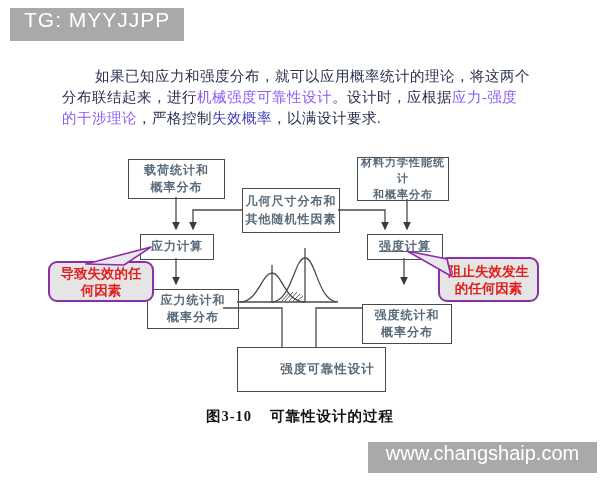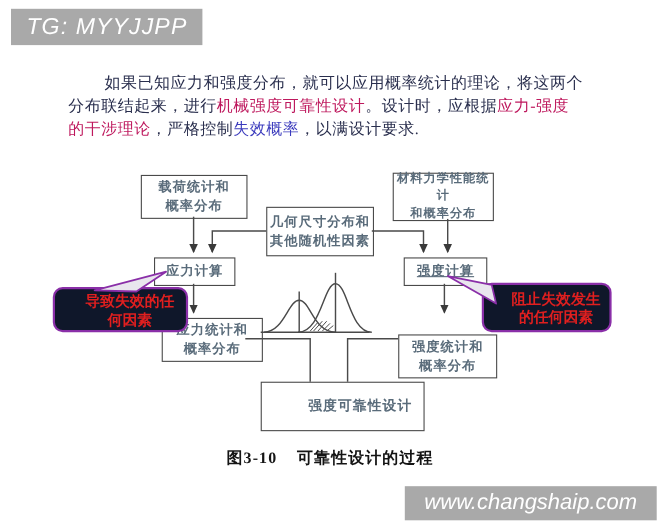--- a/index.html
+++ b/index.html
@@ -4,53 +4,53 @@
 <style>
   html,body{margin:0;padding:0;}
   body{
     width:600px;height:480px;position:relative;overflow:hidden;
     background:#ffffff;
     font-family:"Liberation Serif","DejaVu Serif",serif;
   }
   .wm{
     position:absolute;background:#a9a9a9;color:#ffffff;
     font-family:"Liberation Sans","DejaVu Sans",sans-serif;
-    display:flex;align-items:center;white-space:nowrap;font-style:italic;
+    display:flex;align-items:flex-start;white-space:nowrap;
   }
   #wm-top{left:10px;top:8px;height:33px;padding:0 14px;font-size:21px;letter-spacing:1px;}
   #wm-bottom{left:368px;top:442px;width:229px;height:31px;font-size:20px;justify-content:center;}
   #paragraph{
     position:absolute;left:62px;top:66px;width:478px;
     font-size:14.5px;line-height:21px;font-weight:400;color:#2a2f4e;
     letter-spacing:0.5px;
   }
   #paragraph .pline{white-space:nowrap;}
   #paragraph .indent{padding-left:33px;}
-  .orange{color:#be185d;}
+  .orange{color:#8b5cf6;}
   .blue{color:#3b3bbd;}
   .box{
     position:absolute;border:1.3px solid #4a4a4a;background:#ffffff;
     color:#596b7a;font-weight:700;text-align:center;
     display:flex;flex-direction:column;justify-content:center;align-items:center;
     font-size:12px;line-height:1.45;letter-spacing:1px;z-index:1;
   }
   #box-load{left:128px;top:159px;width:95px;height:38px;}
   #box-material{left:357px;top:157px;width:90px;height:42px;font-size:11px;}
   #box-geometry{left:242px;top:188px;width:96px;height:43px;}
   #box-stress-calc{left:140px;top:234px;width:72px;height:24px;}
   #box-strength-calc{left:367px;top:234px;width:74px;height:24px;text-decoration:underline;}
   #box-stress-dist{left:133px;top:289px;width:90px;height:38px;margin-left:14px;}
   #box-strength-dist{left:362px;top:304px;width:88px;height:38px;}
   #box-reliability{left:237px;top:347px;width:115px;height:43px;font-size:12.5px;padding-left:32px;}
   .callout{
-    position:absolute;border:2px solid #8a2fa8;border-radius:9px;background:#0f172a;
+    position:absolute;border:2px solid #8a2fa8;border-radius:9px;background:#e5e5e5;
     color:#e01f1f;font-weight:700;text-align:center;
     font-family:"Liberation Sans","DejaVu Sans",sans-serif;
     display:flex;flex-direction:column;justify-content:center;
-    font-size:13.5px;line-height:17px;z-index:3;padding-left:17px;
+    font-size:13.5px;line-height:17px;z-index:3;
   }
   #callout-left{left:48px;top:261px;width:102px;height:37px;}
   #callout-right{left:438px;top:257px;width:97px;height:41px;}
   #flow-svg{position:absolute;left:0;top:0;z-index:4;pointer-events:none;}
   #caption{
     position:absolute;left:0;top:407px;width:600px;text-align:center;
     font-size:14.5px;font-weight:700;color:#141414;letter-spacing:1px;
   }
   #caption .cap-title{margin-left:18px;}
 </style>

